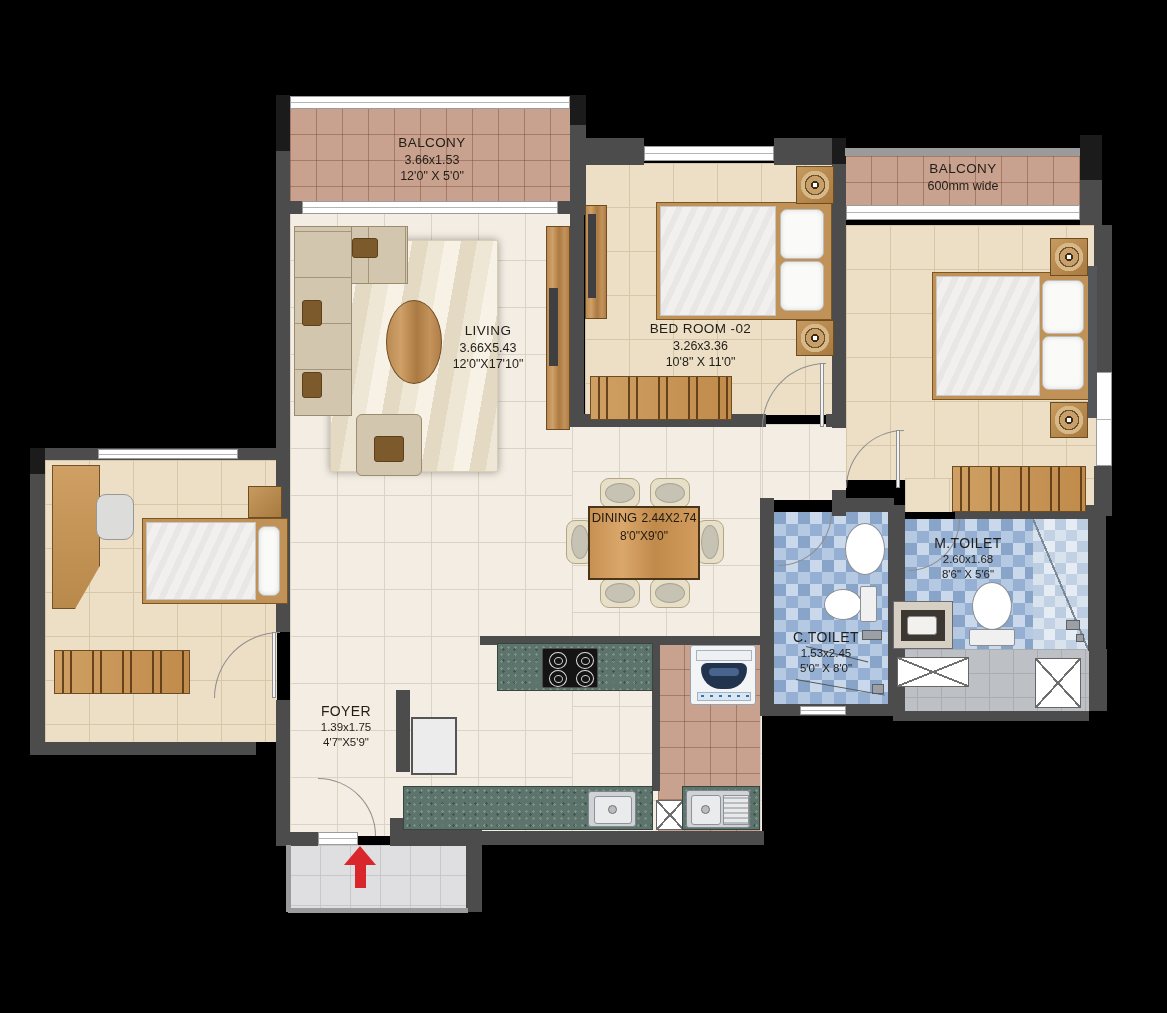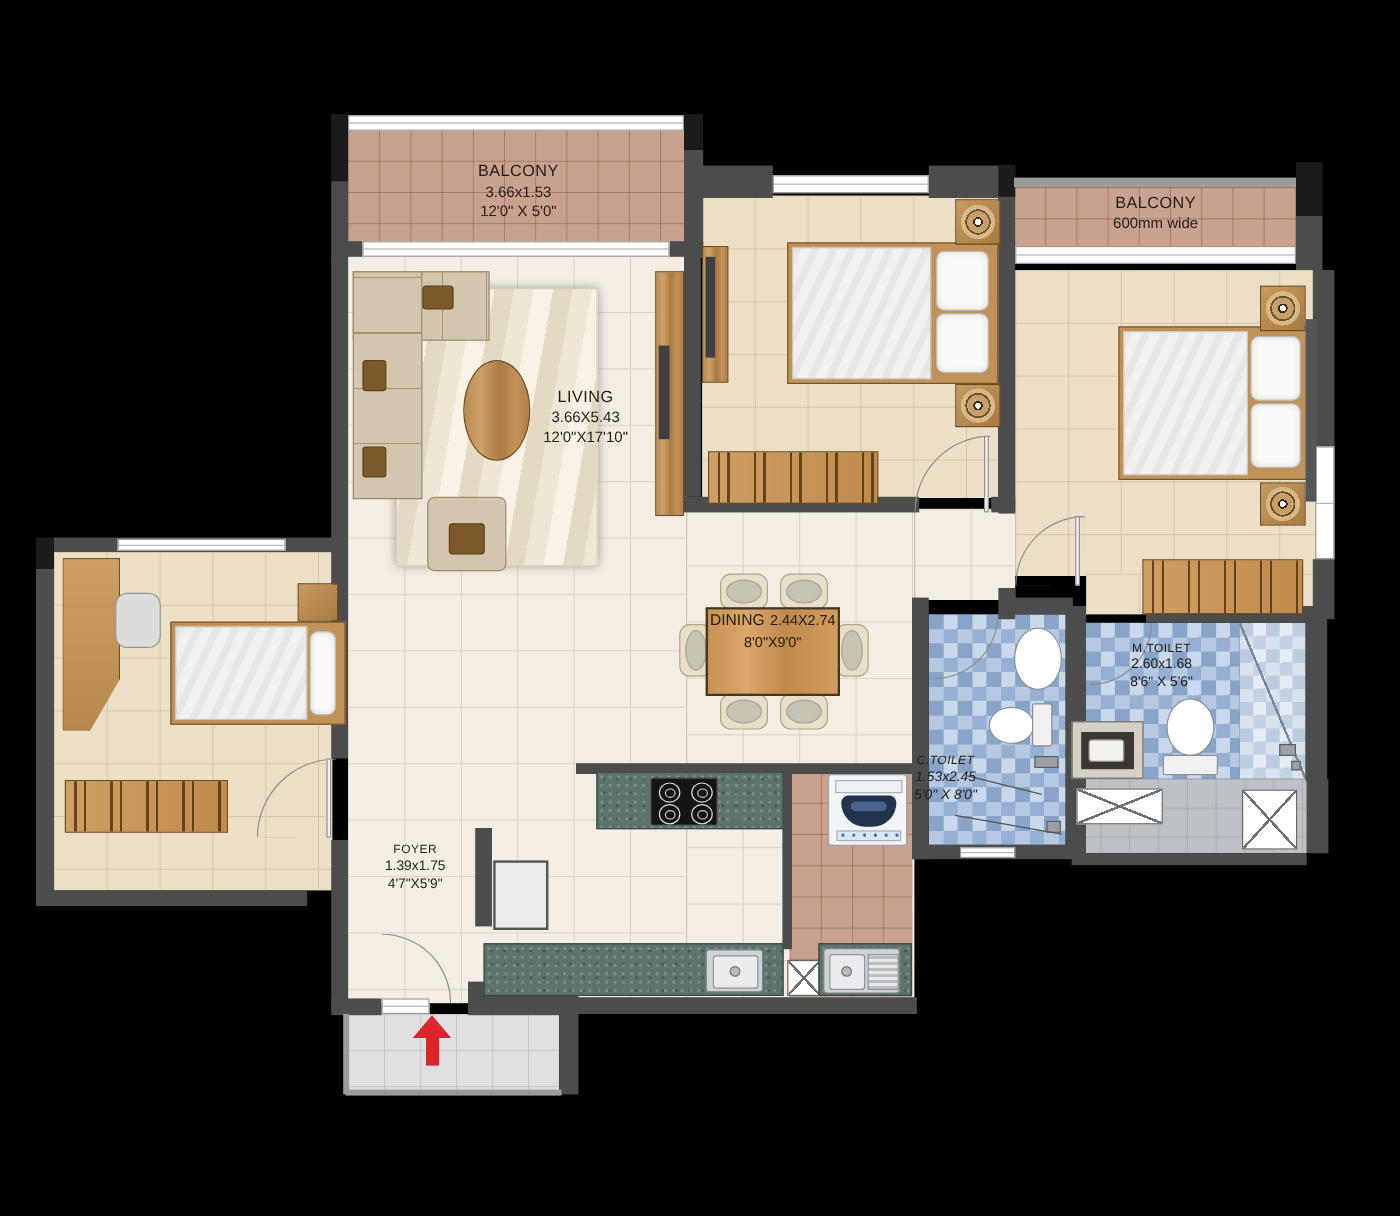--- a/index.html
+++ b/index.html
@@ -91,21 +91,21 @@
   .xbox{background:#fff;border:1.2px solid #666;z-index:5;
     background-image:linear-gradient(to top right,transparent calc(50% - 1px),#6f6f6f calc(50% - 1px) calc(50% + 1px),transparent calc(50% + 1px)),
                      linear-gradient(to bottom right,transparent calc(50% - 1px),#6f6f6f calc(50% - 1px) calc(50% + 1px),transparent calc(50% + 1px));}
   .vanity{background:#d6cfc4;border:1px solid #6b6b6b;z-index:5;}
   .lead{position:absolute;background:#555;height:1px;transform-origin:left center;z-index:8;}
   
   .rlabel{position:absolute;text-align:center;color:#211d17;z-index:9;line-height:1.3;}
   .rlabel span{display:block;}
   .rlabel .l1{font-size:13.5px;letter-spacing:.4px;}
   .rlabel .l2,.rlabel .l3{font-size:12.5px;}
-  .rlabel.small .l1{font-size:10px;}
+  .rlabel.small .l1{font-size:14px;}
   .rlabel.small .l2,.rlabel.small .l3{font-size:11.5px;}
   .dtable .l1{font-size:13px;margin-top:6px;}
   .dtable .l2,.dtable .l3{font-size:12px;}
   
   .arrowwrap{z-index:9;}
   .ahead{width:0;height:0;border-left:16px solid transparent;border-right:16px solid transparent;
          border-bottom:19px solid #d8262a;margin:0 auto;}
   .abody{width:11px;height:23px;background:#d8262a;margin:0 auto;}
 </style>
 </head>
@@ -303,26 +303,31 @@
   </div>
   <div class="rlabel" style="left:858px;top:160px;width:210px;">
     <span class="l1">BALCONY</span>
     <span class="l2">600mm wide</span>
   </div>
   <div class="rlabel" style="left:398px;top:322px;width:180px;">
     <span class="l1">LIVING</span>
     <span class="l2">3.66X5.43</span>
     <span class="l3">12'0"X17'10"</span>
   </div>
+  <div class="rlabel" style="left:598px;top:320px;width:205px;">
+    <span class="l1">BED ROOM -02</span>
+    <span class="l2">3.26x3.36</span>
+    <span class="l3">10'8" X 11'0"</span>
+  </div>
   <div class="rlabel small" style="left:903px;top:534px;width:130px;">
     <span class="l1">M.TOILET</span>
     <span class="l2">2.60x1.68</span>
     <span class="l3">8'6" X 5'6"</span>
   </div>
-  <div class="rlabel small" style="left:732px;top:628px;width:112px;font-style:italic;">
+  <div class="rlabel small" style="left:770px;top:628px;width:112px;">
     <span class="l1">C.TOILET</span>
     <span class="l2">1.53x2.45</span>
     <span class="l3">5'0" X 8'0"</span>
   </div>
   <div class="rlabel small" style="left:294px;top:702px;width:104px;">
     <span class="l1">FOYER</span>
     <span class="l2">1.39x1.75</span>
     <span class="l3">4'7"X5'9"</span>
   </div>
 

